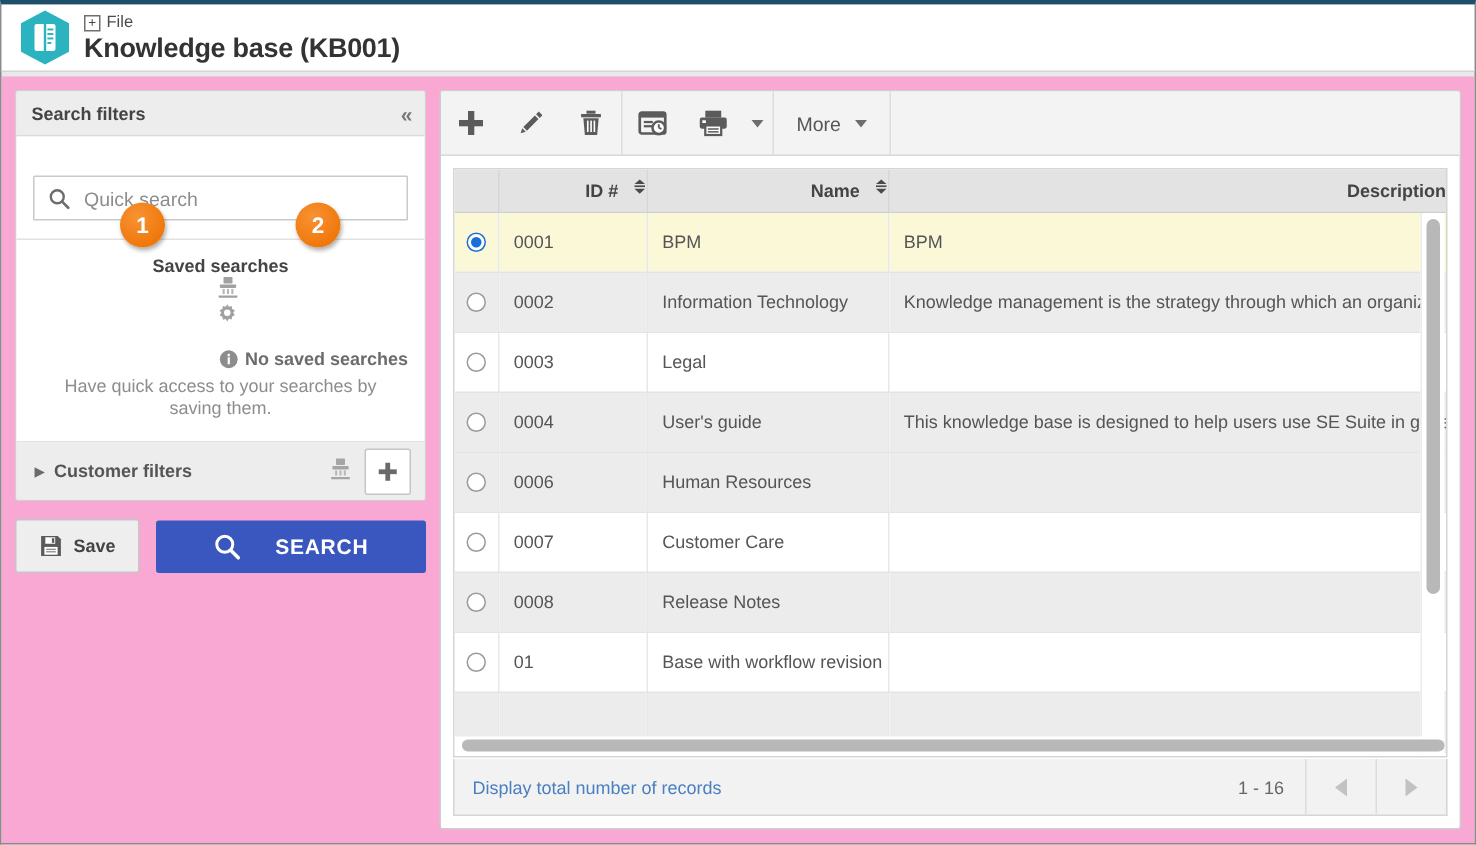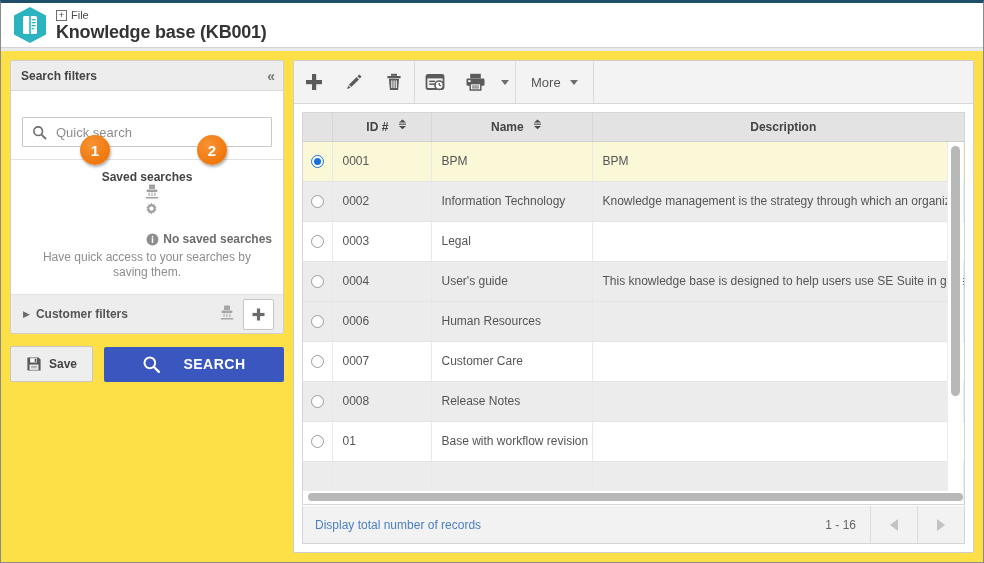--- a/index.html
+++ b/index.html
@@ -38,21 +38,21 @@
     display:inline-block;width:9px;height:9px;line-height:8px;text-align:center;
     border:1px solid #6f6f6f;font-size:9px;margin-right:4px;color:#444;
     font-family:"Liberation Sans", sans-serif;
   }
   .page-title{
     font-size:18px;font-weight:bold;color:#333;line-height:20px;letter-spacing:-0.2px;
   }
   
   .body-area{
     position:absolute;left:0;top:48px;right:0;bottom:0;
-    background:#fde047;
+    background:#f9a8d4;
   }
   
   .sidebar{
     position:absolute;left:9px;top:9px;width:274px;
   }
   .panel{
     border:1px solid #cfcfcf;background:#fff;border-radius:2px;
   }
   .panel-head{
     height:30px;background:#ededed;border-bottom:1px solid #d9d9d9;
@@ -131,21 +131,21 @@
     border-top:5px solid #6d6d6d;
   }
   
   .grid-wrap{
     position:absolute;left:8px;top:51px;right:8px;bottom:47px;
     border:1px solid #d5d5d5;box-sizing:border-box;overflow:hidden;background:#fff;
   }
   table.grid{border-collapse:collapse;width:100%;table-layout:fixed;}
   table.grid th{
     background:#e3e3e3;height:28px;font-size:12px;font-weight:bold;color:#444;
-    text-align:center;border-bottom:1px solid #cfcfcf;border-right:1px solid #d6d6d6;
+    text-align:right;border-bottom:1px solid #cfcfcf;border-right:1px solid #d6d6d6;
     padding:0 0 0 10px;box-sizing:border-box;white-space:nowrap;
   }
   table.grid th.sel{width:29px;padding:0;border-right:1px solid #d6d6d6;}
   table.grid th.c-id{width:99px;}
   table.grid th.c-name{width:161px;}
   table.grid th.c-desc{border-right:0;}
   .sort-ic{display:inline-block;margin-left:6px;vertical-align:1px;}
   table.grid td{
     height:40px;font-size:12px;color:#555;border-bottom:1px solid #e4e4e4;
     border-right:1px solid #e8e8e8;padding:0 0 0 10px;box-sizing:border-box;

